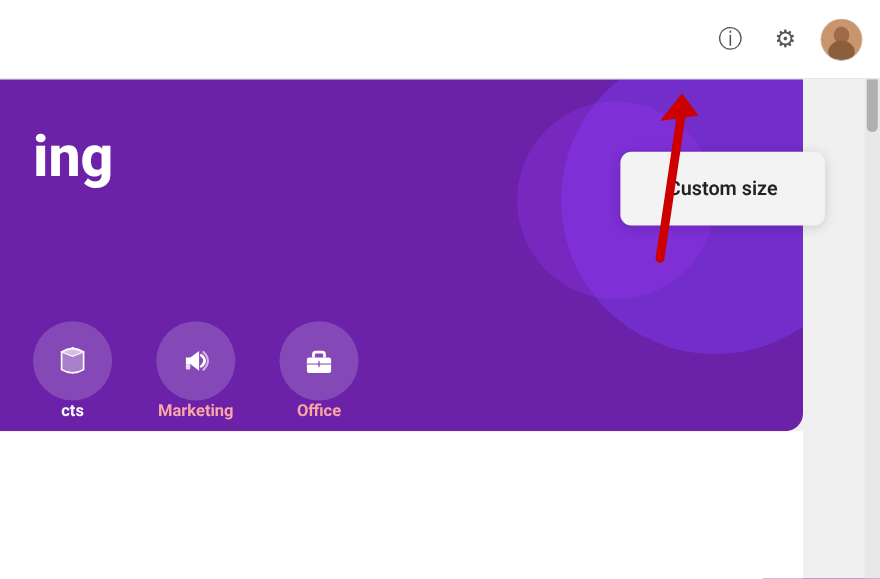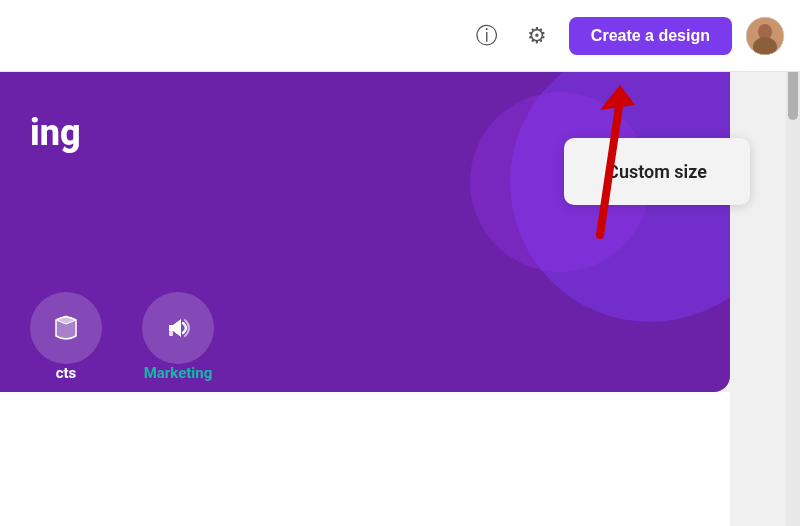--- a/index.html
+++ b/index.html
@@ -122,21 +122,21 @@
       height: 180px;
       border-radius: 50%;
       background: #9333ea;
       opacity: 0.35;
     }
 
     .hero-title {
       position: absolute;
       top: 40px;
       left: 30px;
-      font-size: 36px;
+      font-size: 52px;
       font-weight: 800;
       color: #ffffff;
       line-height: 1.2;
       text-align: right;
     }
 
     
     .categories-row {
       position: absolute;
       bottom: 10px;
@@ -162,21 +162,21 @@
       border-radius: 50%;
       background: rgba(255,255,255,0.18);
       display: flex;
       align-items: center;
       justify-content: center;
       font-size: 30px;
       color: white;
     }
 
     .category-label {
-      color: #14b8a6;
+      color: #fca5a5;
       font-size: 15px;
       font-weight: 700;
       text-align: center;
     }
 
     .category-label-partial {
       color: #ffffff;
       font-size: 15px;
       font-weight: 700;
       text-align: center;
@@ -252,21 +252,20 @@
 
   <div class="header">
 
     <div class="header-right">
       <button class="icon-btn" title="Help">
         <span style="font-size:22px; color:#555; font-weight:300;">ⓘ</span>
       </button>
       <button class="icon-btn" title="Settings">
         <span style="font-size:22px; color:#555;">⚙</span>
       </button>
-      <button class="create-design-btn">Create a design</button>
       <div class="avatar">
 
         <svg width="38" height="38" viewBox="0 0 38 38">
           <circle cx="19" cy="19" r="19" fill="#c8956c"></circle>
           <ellipse cx="19" cy="15" rx="7" ry="8" fill="#a0694a"></ellipse>
           <ellipse cx="19" cy="30" rx="12" ry="10" fill="#8b5e3c"></ellipse>
           <circle cx="19" cy="19" r="19" fill="none" stroke="#ddd" stroke-width="1"></circle>
         </svg>
       </div>
     </div>
@@ -293,20 +292,32 @@
           <svg width="34" height="34" viewBox="0 0 34 34" fill="white">
             <path d="M8 14 L8 20 L12 20 L20 26 L20 8 L12 14 Z" fill="white"></path>
             <path d="M22 12 Q28 17 22 22" stroke="white" stroke-width="2.5" fill="none" stroke-linecap="round"></path>
             <path d="M24 9 Q32 17 24 25" stroke="white" stroke-width="2" fill="none" stroke-linecap="round" opacity="0.6"></path>
             <rect x="8" y="20" width="4" height="5" rx="1" fill="white" opacity="0.8"></rect>
           </svg>
         </div>
         <span class="category-label">Marketing</span>
       </div>
 
+      <div class="category-item">
+        <div class="category-icon-circle">
+
+          <svg width="34" height="34" viewBox="0 0 34 34" fill="white">
+            <rect x="6" y="14" width="22" height="14" rx="2" fill="white"></rect>
+            <path d="M12 14 L12 11 Q12 9 14 9 L20 9 Q22 9 22 11 L22 14" stroke="white" stroke-width="2.5" fill="none"></path>
+            <line x1="6" y1="20" x2="28" y2="20" stroke="#6b21a8" stroke-width="1.5" opacity="0.5"></line>
+            <line x1="17" y1="18" x2="17" y2="22" stroke="#6b21a8" stroke-width="2" stroke-linecap="round" opacity="0.5"></line>
+          </svg>
+        </div>
+        <span class="category-label">Office</span>
+      </div>
 
     </div>
   </div>
 
   <div class="bottom-strip"></div>
 
   <div class="custom-size-card">
     <span class="custom-size-text">Custom size</span>
   </div>
 

